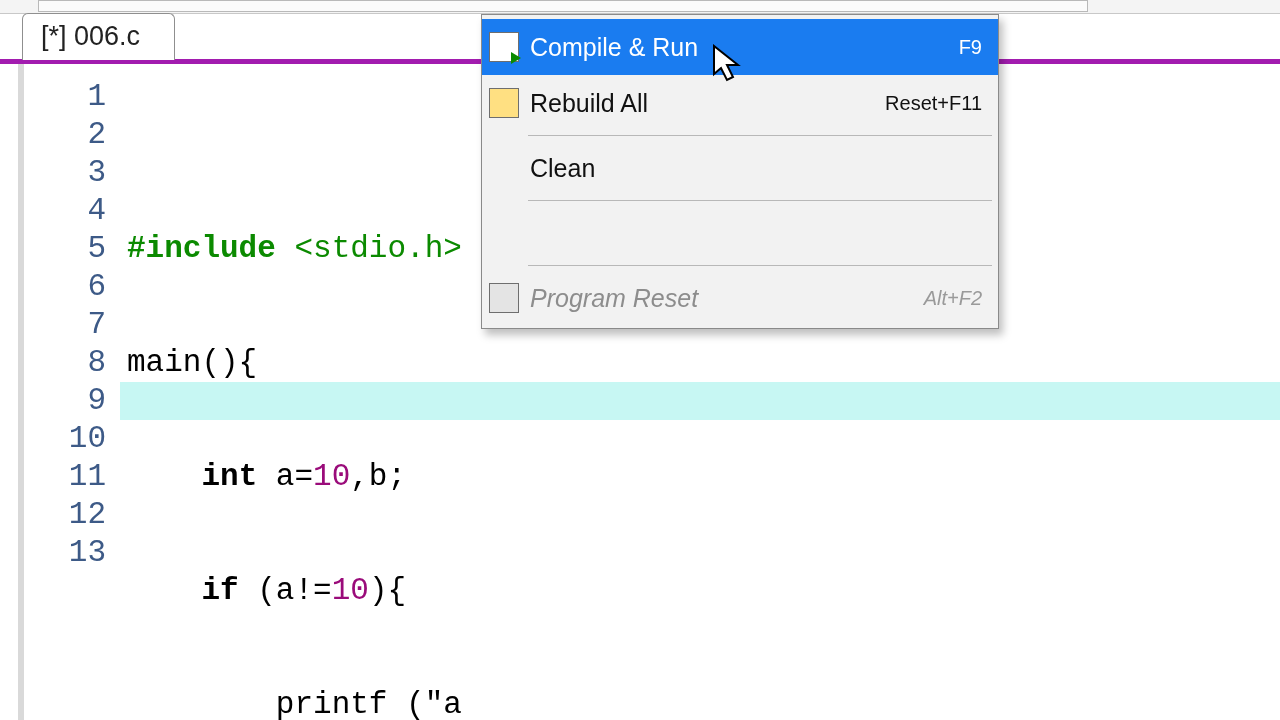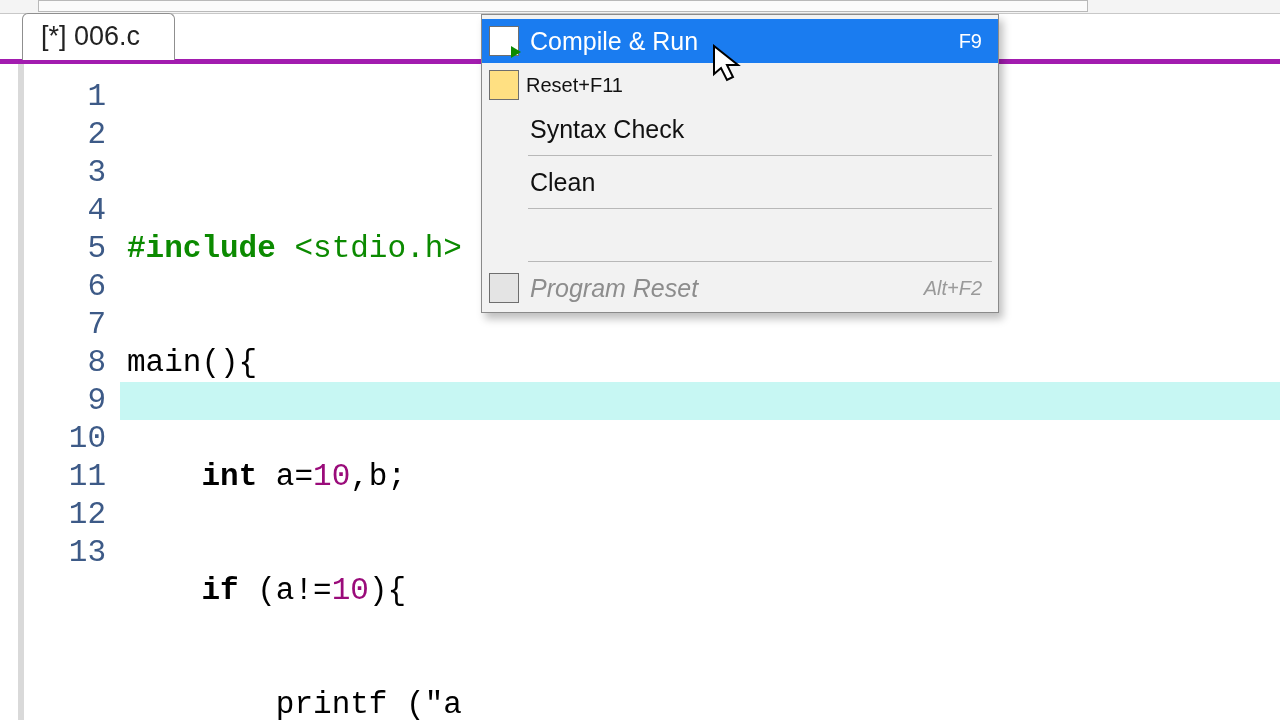--- a/index.html
+++ b/index.html
@@ -107,21 +107,21 @@
     width: 44px;
     display: inline-flex;
     align-items: center;
     justify-content: center;
     height: 42px;
     vertical-align: middle;
   }
   .menu-item {
     display: flex;
     align-items: center;
-    height: 44px;
+    height: 56px;
     font-size: 25px;
     color: #111;
     padding-right: 16px;
   }
   .menu-item .lbl { flex: 1; padding-left: 4px; }
   .menu-item .accel { font-size: 20px; color: #111; }
   .menu-item.highlight {
     background: #1a7cf0;
     color: #fff;
   }
@@ -206,26 +206,22 @@
     <span class="iconcol">
         <span class="ico compile"></span>
       </span>
     <span class="lbl">Compile &amp; Run</span>
     <span class="accel">F9</span>
   </div>
   <div class="menu-item">
     <span class="iconcol">
         <span class="ico rebuild"></span>
       </span>
+    <span class="lbl">Rebuild All</span>
     <span class="accel">Reset+F11</span>
-  </div>
-  <div class="menu-item">
-    <span class="iconcol"></span>
-    <span class="lbl">Syntax Check</span>
-    <span class="accel"></span>
   </div>
   <div class="menu-sep"></div>
   <div class="menu-item">
     <span class="iconcol"></span>
     <span class="lbl">Clean</span>
     <span class="accel"></span>
   </div>
   <div class="menu-sep"></div>
   <div class="menu-item">
     <span class="iconcol"></span>

